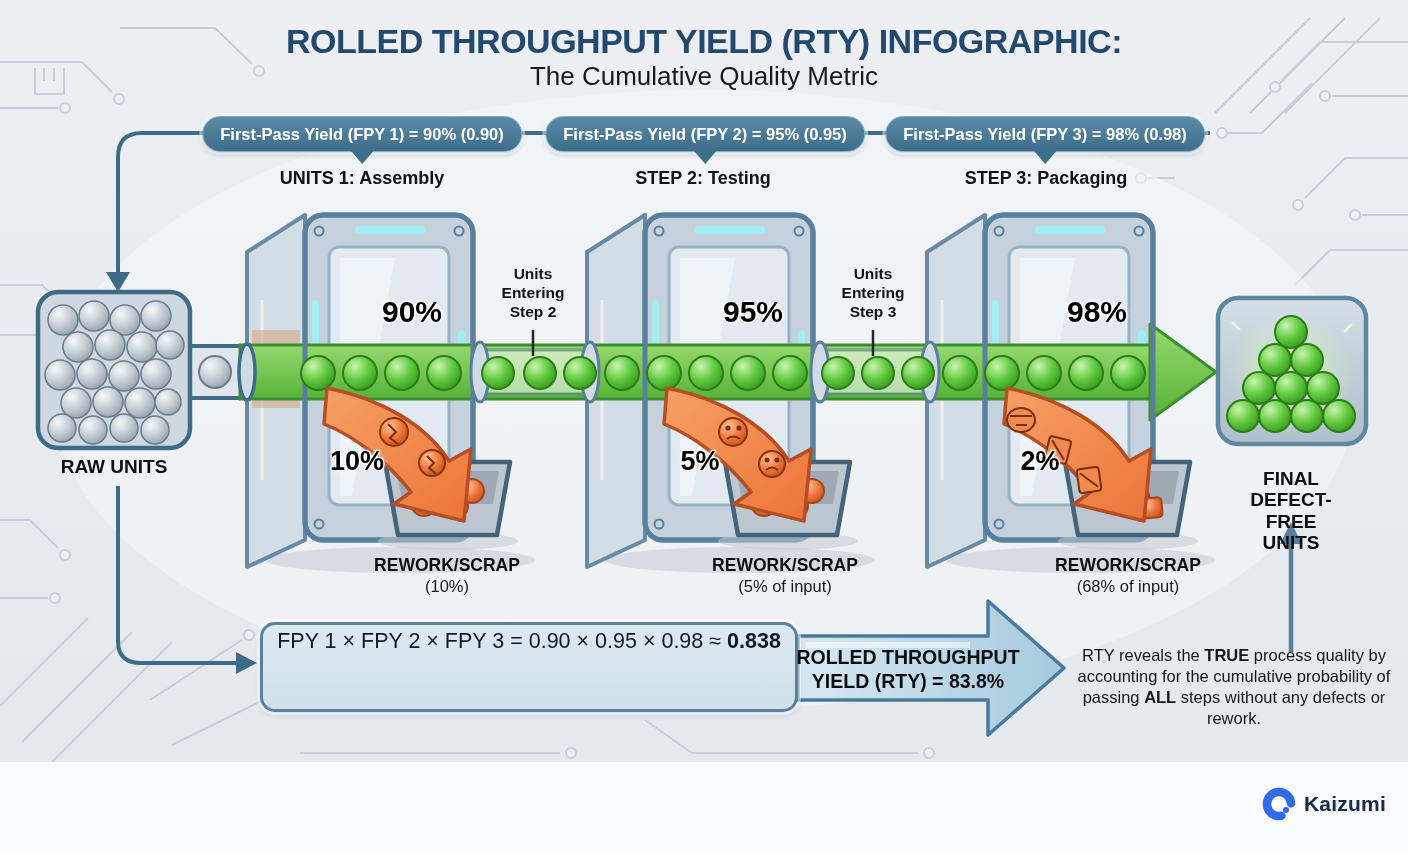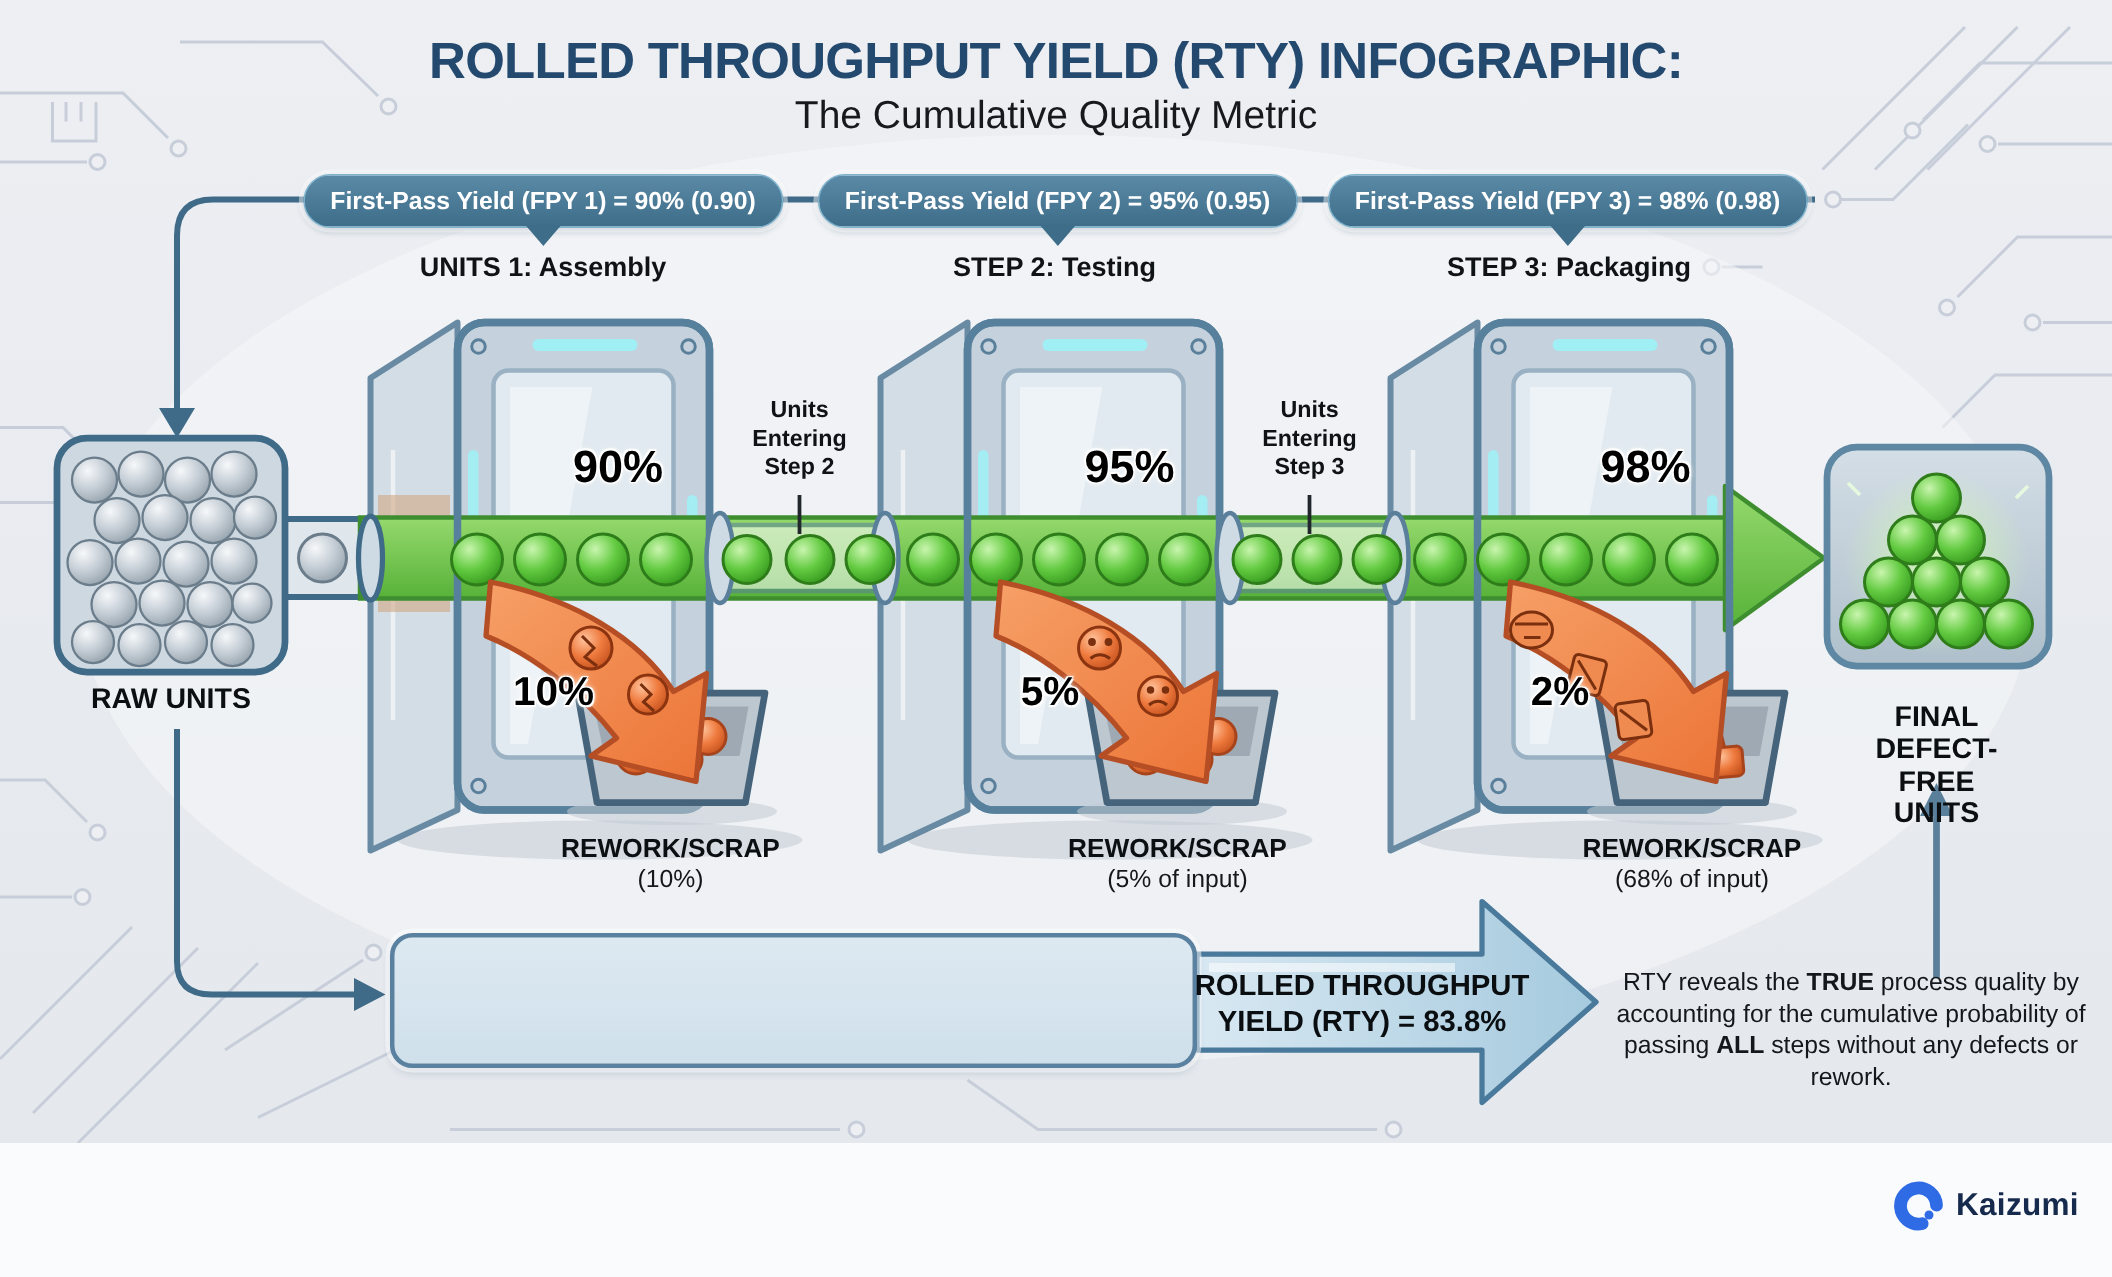--- a/index.html
+++ b/index.html
@@ -344,21 +344,21 @@
   <div class="abs badge ctr" style="left:1045px;top:116px;">First-Pass Yield (FPY 3) = 98% (0.98)</div>
 
   <div class="abs txt ctr steplbl" style="left:362px;top:168px;">UNITS 1: Assembly</div>
   <div class="abs txt ctr steplbl" style="left:703px;top:168px;">STEP 2: Testing</div>
   <div class="abs txt ctr steplbl" style="left:1046px;top:168px;">STEP 3: Packaging</div>
 
   <div class="abs txt ctr bigpct" style="left:412px;top:295px;">90%</div>
   <div class="abs txt ctr bigpct" style="left:753px;top:295px;">95%</div>
   <div class="abs txt ctr bigpct" style="left:1097px;top:295px;">98%</div>
 
-  <div class="abs txt ctr failpct" style="left:369px;top:446px;">10%</div>
+  <div class="abs txt ctr failpct" style="left:357px;top:446px;">10%</div>
   <div class="abs txt ctr failpct" style="left:700px;top:446px;">5%</div>
   <div class="abs txt ctr failpct" style="left:1040px;top:446px;">2%</div>
 
   <div class="abs txt ctr unitslbl" style="left:533px;top:265px;">Units
 Entering
 Step 2</div>
   <div class="abs txt ctr unitslbl" style="left:873px;top:265px;">Units
 Entering
 Step 3</div>
 
@@ -368,20 +368,23 @@
 UNITS</div>
 
   <div class="abs txt ctr reworklbl" style="left:447px;top:555px;">REWORK/SCRAP</div>
   <div class="abs txt ctr reworksub" style="left:447px;top:577px;">(10%)</div>
   <div class="abs txt ctr reworklbl" style="left:785px;top:555px;">REWORK/SCRAP</div>
   <div class="abs txt ctr reworksub" style="left:785px;top:577px;">(5% of input)</div>
   <div class="abs txt ctr reworklbl" style="left:1128px;top:555px;">REWORK/SCRAP</div>
   <div class="abs txt ctr reworksub" style="left:1128px;top:577px;">(68% of input)</div>
 
   <div class="abs calcbox">
+    <div class="calcformula">
+      <span>FPY 1 × FPY 2 × FPY 3 = 0.90 × 0.95 × 0.98 ≈ </span><b>0.838</b>
+    </div>
   </div>
 
   <div class="abs txt ctr arrowtxt" style="left:908px;top:646px;">
     <div>ROLLED THROUGHPUT</div>
     <div>YIELD (RTY) = 83.8%</div>
   </div>
 
   <div class="abs txt explain" style="left:1068px;top:645px;width:332px;"><span>RTY reveals the </span><b>TRUE</b><span> process quality by accounting for the cumulative probability of passing </span><b>ALL</b><span> steps without any defects or rework.</span></div>
 
   <div class="abs footer"></div>

